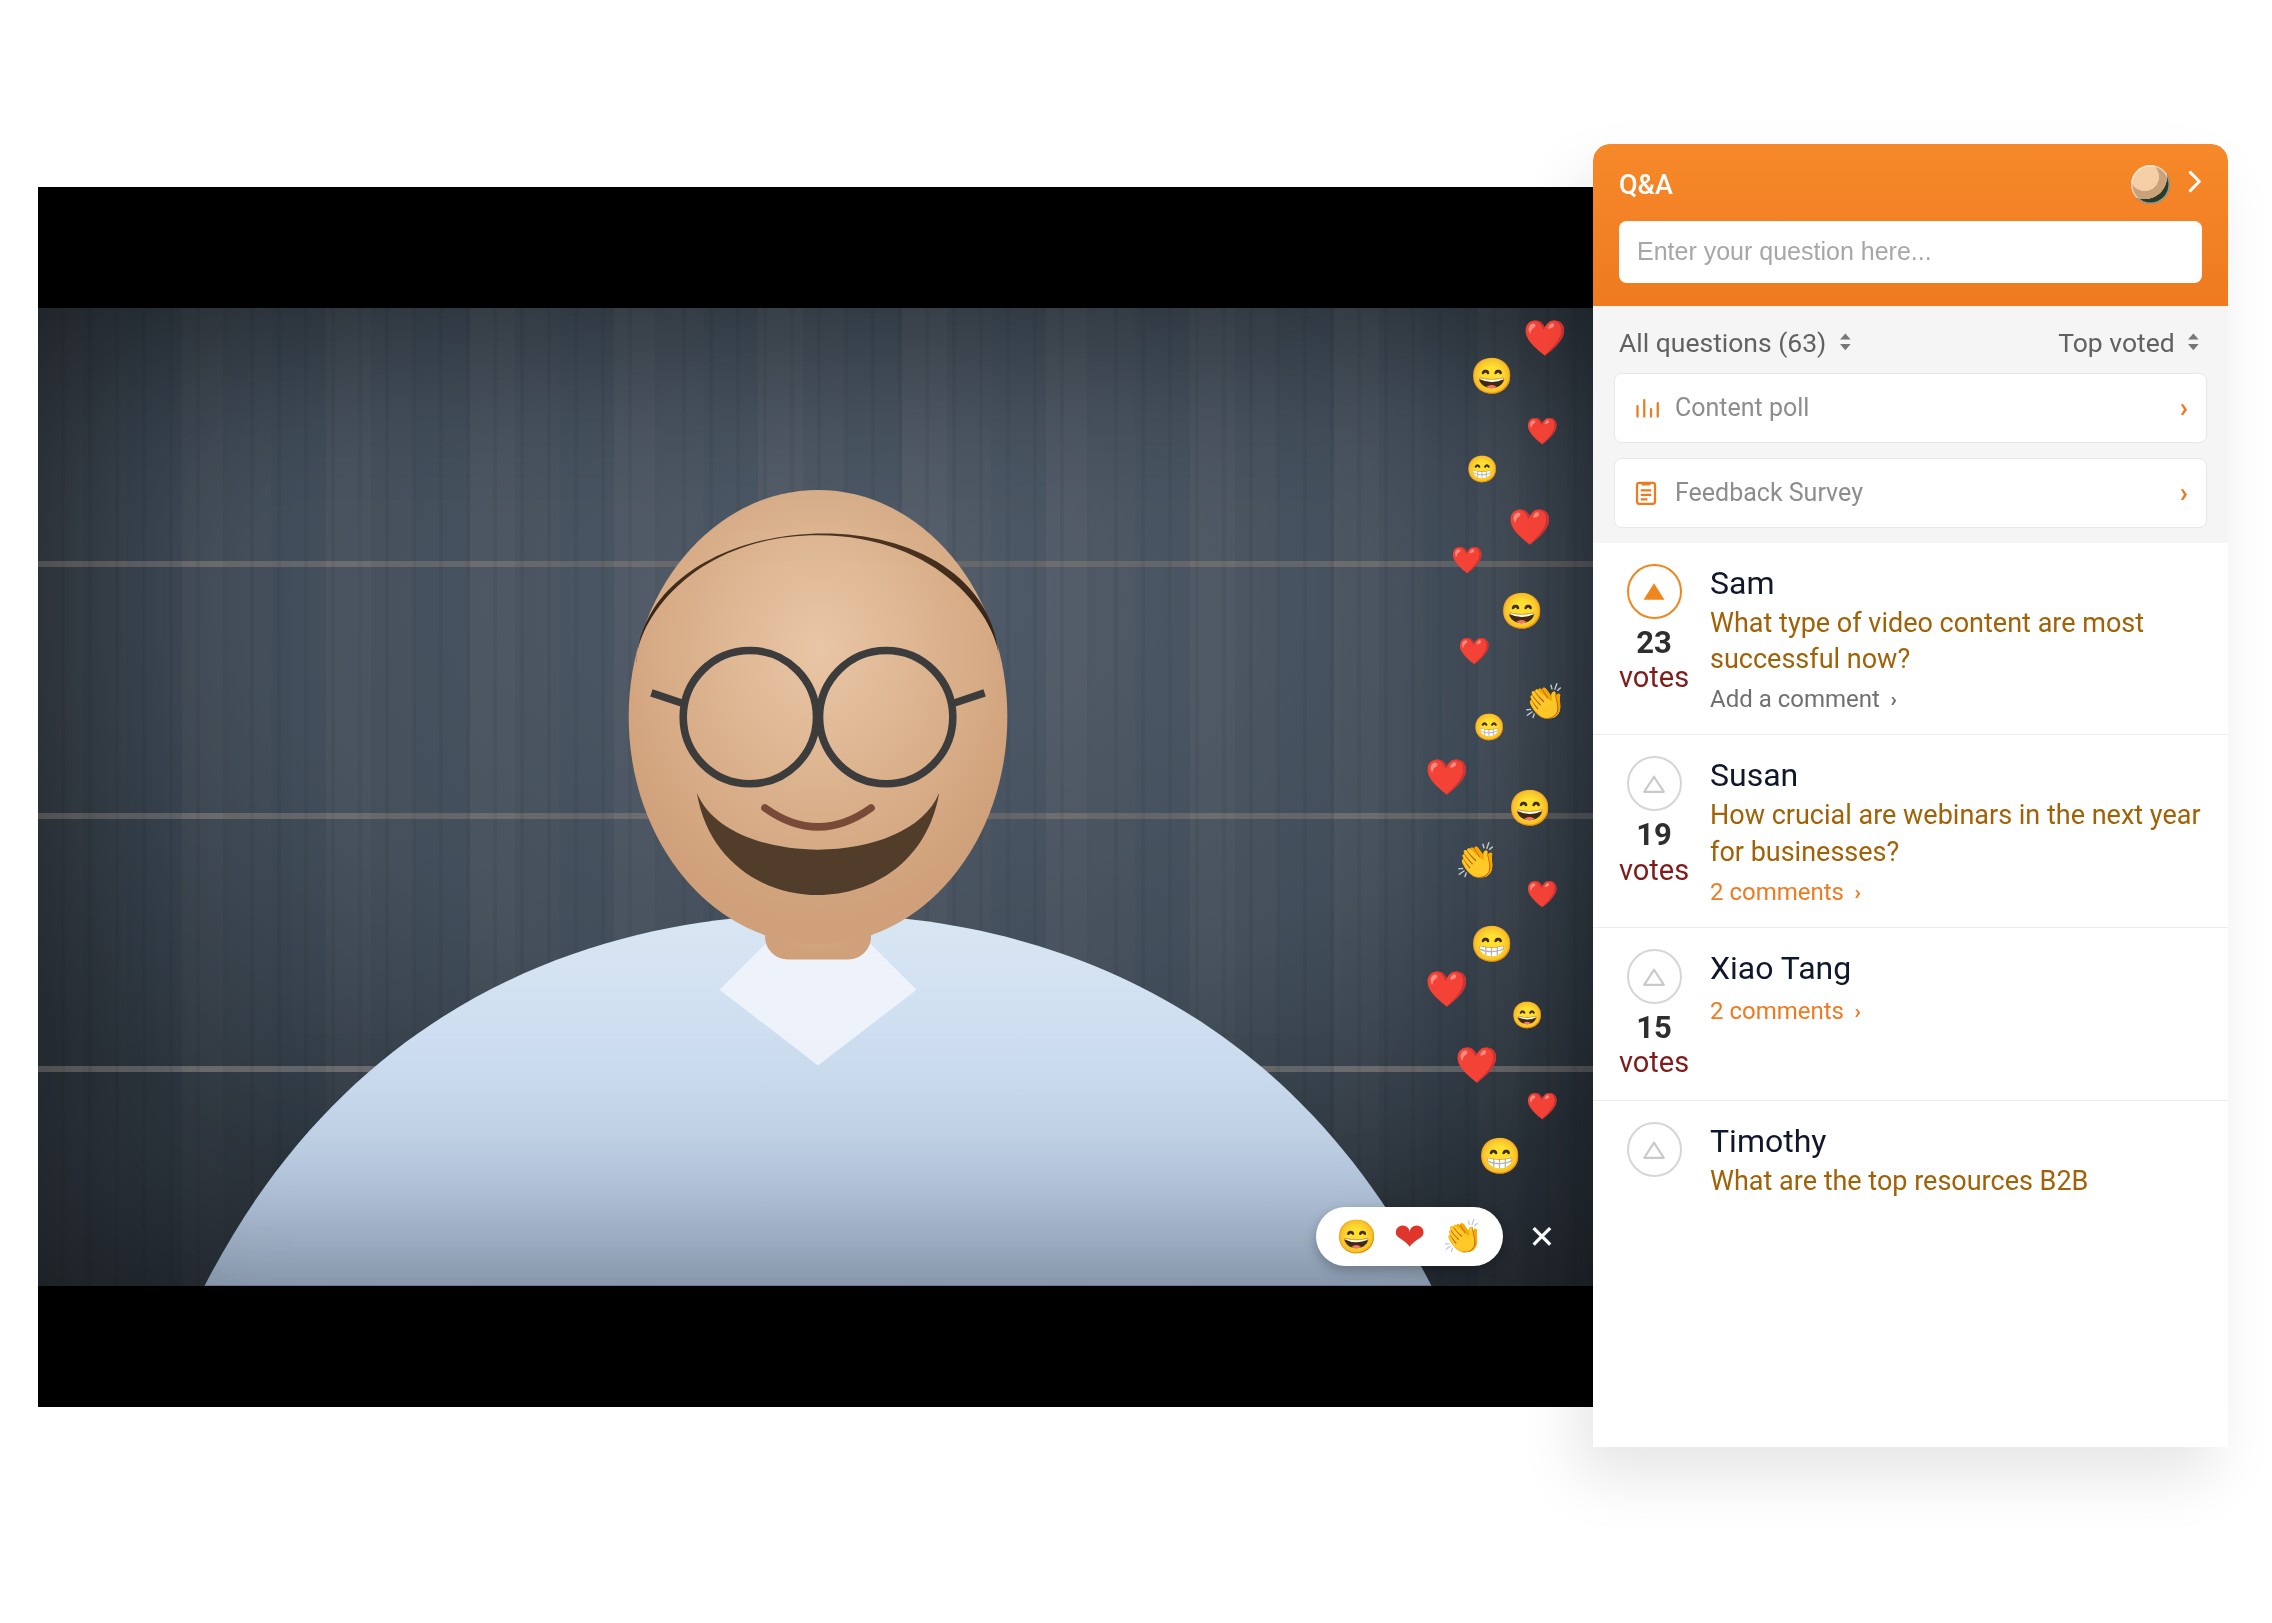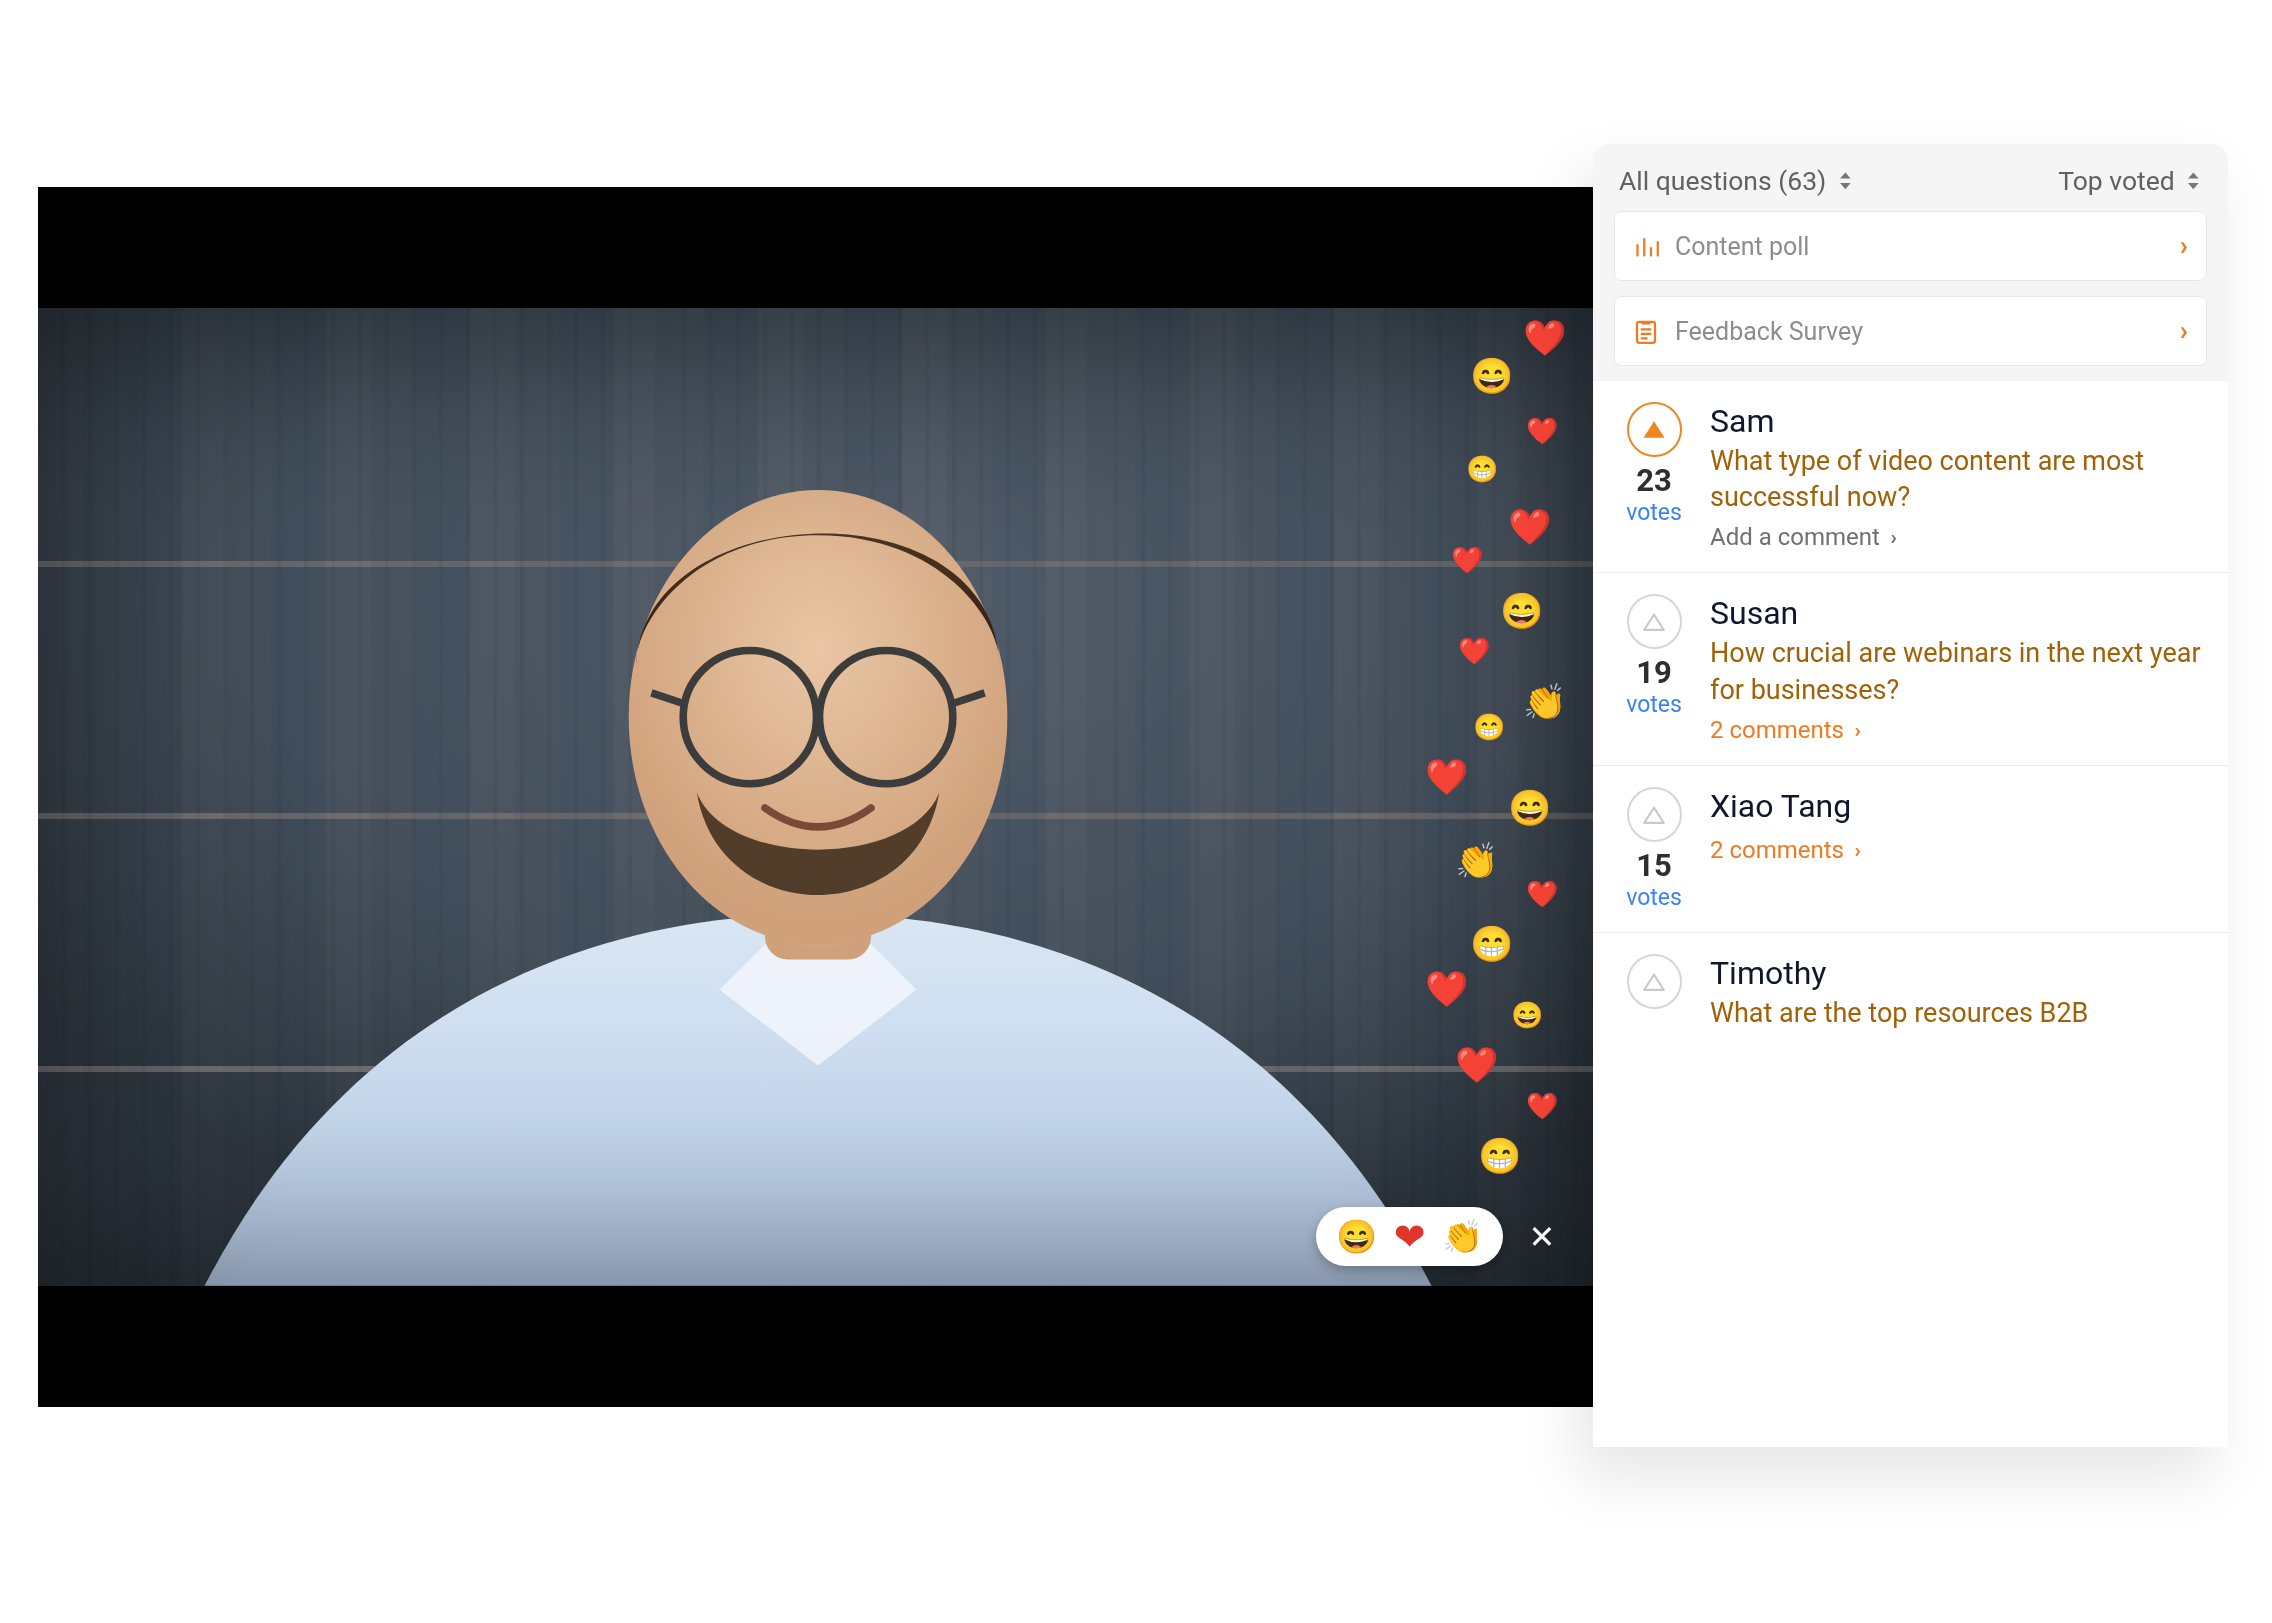--- a/index.html
+++ b/index.html
@@ -62,21 +62,21 @@
 .pinned .row .chev { color:#ef7a20; font-size:27px; font-weight:700; }
 
 .qa-body { background:#fff; }
 .qitem { display:flex; gap:18px; padding:21px 23px; border-bottom:0.8px solid #ececec; }
 .qitem:last-child{ border-bottom:none; }
 .votecol { width:76px; text-align:center; }
 .upbtn { width:55px; height:55px; border-radius:50%; margin:0 auto 6px; background:#fff; border:2.3px solid #d6d6d6; display:flex; align-items:center; justify-content:center; cursor:pointer; }
 .upbtn.active { border-color:#f0861f; }
 .upbtn svg { display:block; }
 .votes { font-size:31px; color:#2e2e2e; font-weight:700; line-height:1.15; }
-.votes-label { font-size:23px; color:#3b82f6; }
+.votes-label { font-size:29px; color:#7f1d1d; }
 .qtxt { flex:1; }
 .qname { font-size:32px; color:#0f172a; margin-bottom:3px; }
 .qtext { font-size:27px; color:#a16207; line-height:1.35; }
 .qlink { margin-top:7.6px; font-size:24px; display:inline-flex; align-items:center; gap:10.6px; cursor:pointer; }
 .qlink.gray{ color:#707070; }
 .qlink.orange{ color:#ef7a20; }
 .qlink .chev{ font-size:21px; font-weight:700; }
 </style>
 </head>
 <body>
@@ -153,20 +153,36 @@
           <span class="e">😄</span>
           <span class="e heart-icon">❤</span>
           <span class="e">👏</span>
         </div>
         <div class="react-close">✕</div>
       </div>
     </div>
   </div>
 
   <div class="qa">
+    <div class="qa-head">
+      <div class="qa-titlebar">
+        <span>Q&amp;A</span>
+        <div class="qa-right">
+          <div class="qa-avatar"></div>
+          <span class="qa-chevron">
+            <svg width="13.6" height="23" viewBox="0 0 18 30">
+                <path d="M3 3l12 12L3 27" stroke="#fff" stroke-width="4" fill="none" stroke-linecap="round" stroke-linejoin="round"></path>
+              </svg>
+          </span>
+        </div>
+      </div>
+      <div class="qa-input">
+        <input type="text" placeholder="Enter your question here..." style="">
+      </div>
+    </div>
 
     <div class="qa-filters">
       <div class="sel">
         <span>All questions (63)</span>
         <span class="sort-icon">
           <svg width="16.7" height="19.7" viewBox="0 0 22 26">
               <path d="M11 2l7 8H4zM11 24l-7-8h14z" fill="#777"></path>
             </svg>
         </span>
       </div>

